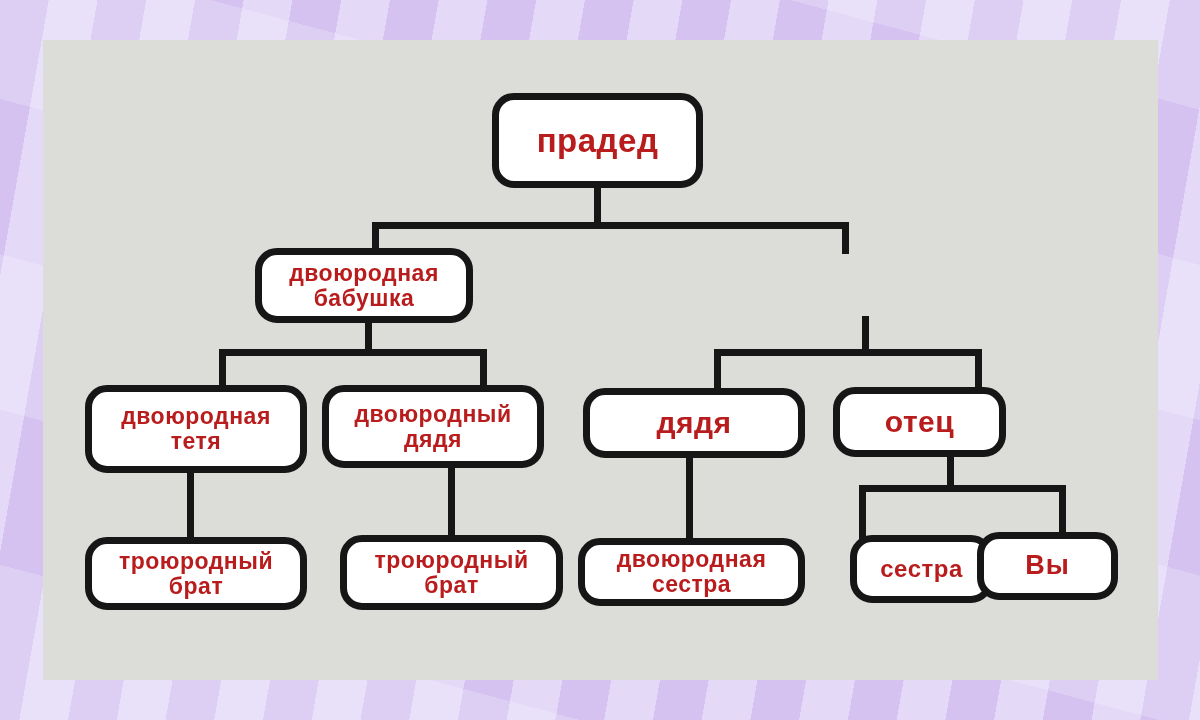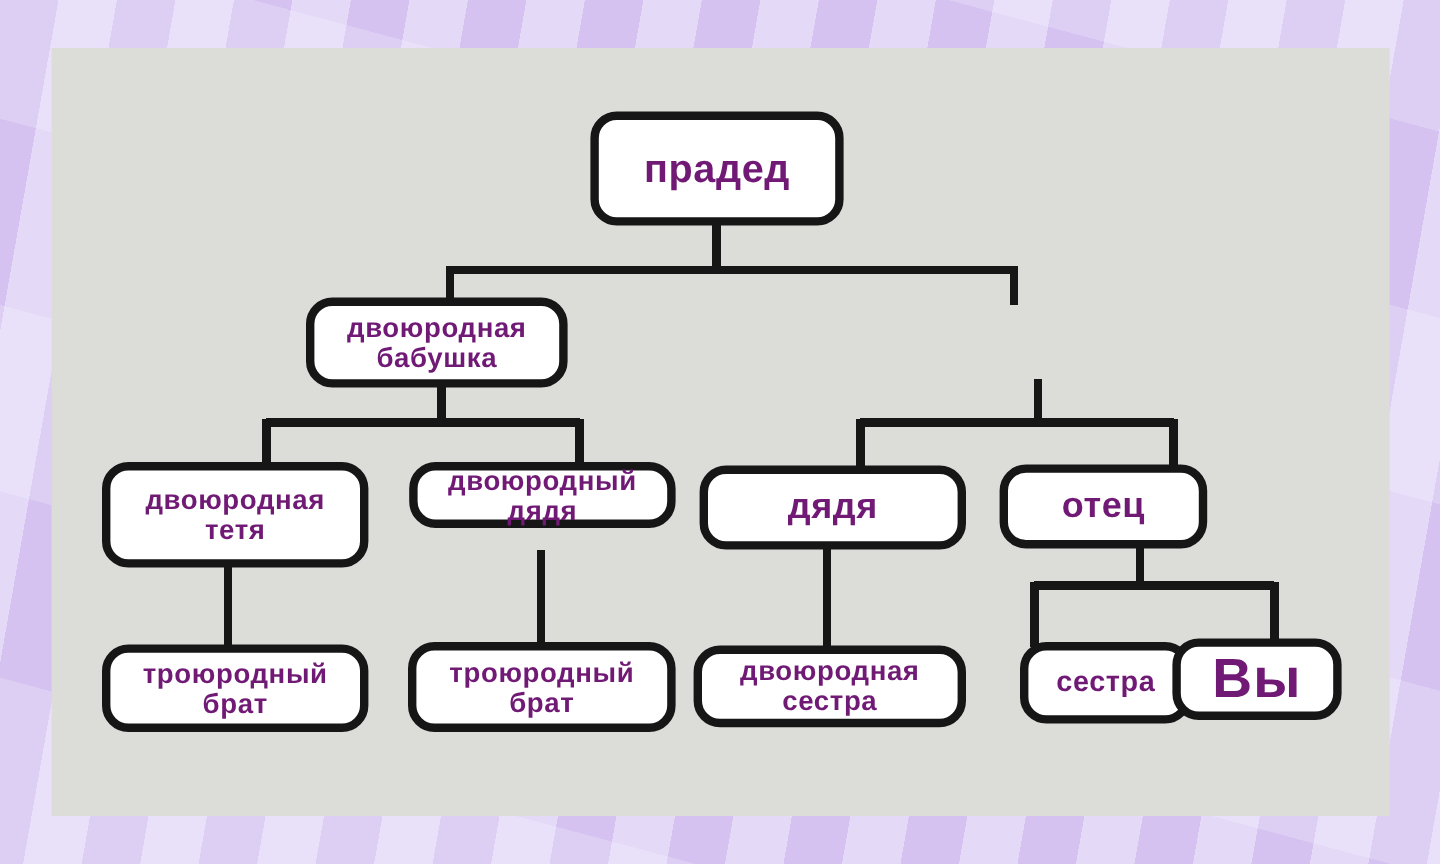--- a/index.html
+++ b/index.html
@@ -39,35 +39,35 @@
     left: 0; top: 0;
     width: 1115px; height: 640px;
   }
 
   .node {
     position: absolute;
     box-sizing: border-box;
     background: #ffffff;
     border: 7px solid #161616;
     border-radius: 22px;
-    color: #701a75;
+    color: #b91c1c;
     font-weight: bold;
     display: flex;
     align-items: center;
     justify-content: center;
     text-align: center;
     line-height: 1.08;
     letter-spacing: 0.5px;
   }
 
   .fs-xl  { font-size: 33px; }
   .fs-lg  { font-size: 30px; }
   .fs-md  { font-size: 24px; }
   .fs-sm  { font-size: 23px; }
-  .fs-you { font-size: 46px; letter-spacing: 1px; }
+  .fs-you { font-size: 27px; letter-spacing: 1px; }
 </style>
 </head>
 <body>
 
 <div class="backdrop"></div>
 
 <div class="panel">
 
   <svg class="connectors" width="1115" height="640" viewBox="0 0 1115 640" fill="none" stroke="#161616" stroke-width="7" shape-rendering="crispEdges">
 
@@ -84,21 +84,21 @@
     <path d="M646 416 V500"></path>
   </svg>
 
   <div class="node fs-xl" style="left:449px; top:53px;  width:211px; height:95px;">прадед</div>
 
   <div class="node fs-sm" style="left:212px; top:208px; width:218px; height:75px; padding:0 18px;">двоюродная бабушка</div>
 
 
   <div class="node fs-sm" style="left:42px;  top:345px; width:222px; height:88px; padding:0 18px;">двоюродная тетя</div>
 
-  <div class="node fs-sm" style="left:298px; top:345px; width:222px; height:55px; padding:12px 18px;">двоюродный дядя</div>
+  <div class="node fs-sm" style="left:279px; top:345px; width:222px; height:83px; padding:12px 18px;">двоюродный дядя</div>
 
   <div class="node fs-lg" style="left:540px; top:348px; width:222px; height:70px;">дядя</div>
 
   <div class="node fs-lg" style="left:790px; top:347px; width:173px; height:70px;">отец</div>
 
   <div class="node fs-sm" style="left:42px;  top:497px; width:222px; height:73px; padding:0 18px;">троюродный брат</div>
 
   <div class="node fs-sm" style="left:297px; top:495px; width:223px; height:75px; padding:0 18px;">троюродный брат</div>
 
   <div class="node fs-sm" style="left:535px; top:498px; width:227px; height:68px; padding:0 34px;">двоюродная сестра</div>

